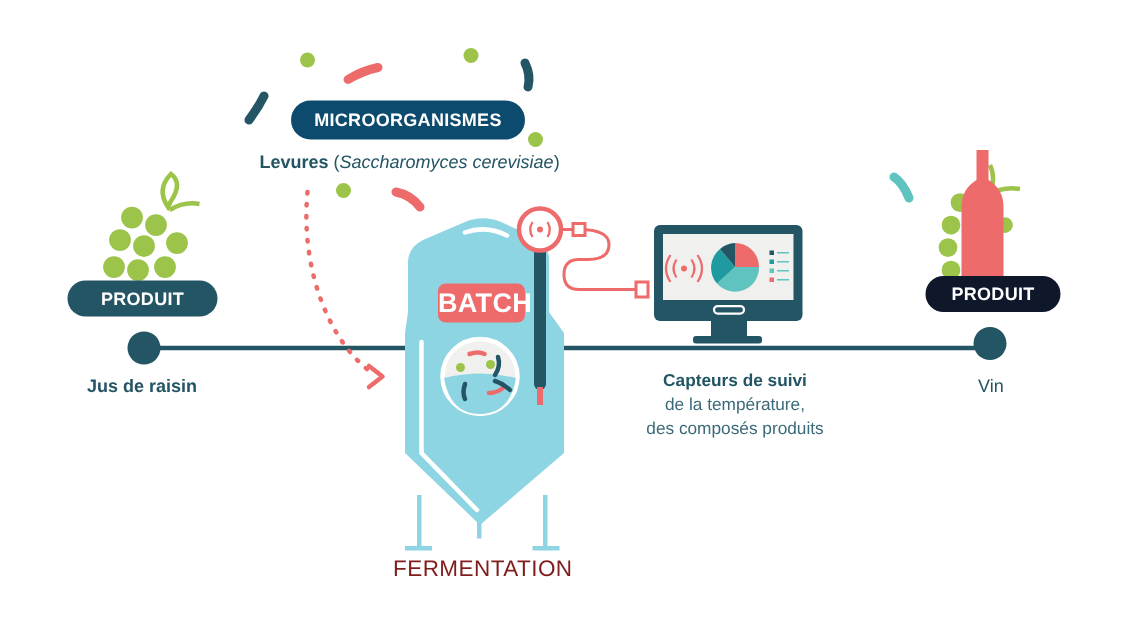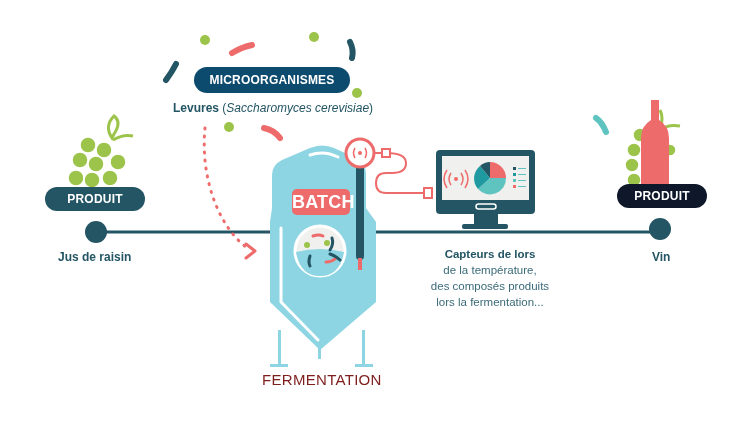--- a/index.html
+++ b/index.html
@@ -118,20 +118,19 @@
 
 <div class="pill" style="left:194px;top:67px;width:156px;height:26px;line-height:26px;background:#0c4a6e;border-radius:13px;">MICROORGANISMES</div>
 <div class="abs teal-text" style="left:173px;top:101px;font-size:12px;white-space:nowrap;">
   <b>Levures </b><span>(</span><i>Saccharomyces cerevisiae</i><span>)</span>
 </div>
 
 <div class="pill" style="left:292px;top:189px;width:58px;height:26px;line-height:26px;background:#ee6b6b;border-radius:5px;font-size:18px;">BATCH</div>
 <div class="abs" style="left:262px;top:371px;font-size:15px;color:#7f1d1d;letter-spacing:0.3px;">FERMENTATION</div>
 
 <div class="abs" style="left:412px;top:246px;width:156px;text-align:center;font-size:11.5px;line-height:16px;color:#3a6a78;">
-  <div style="font-weight:bold;color:#235564;">Capteurs de lors</div>
+  <div style="font-weight:bold;color:#235564;">Capteurs de suivi</div>
   <div>de la température,</div>
   <div>des composés produits</div>
-  <div>lors la fermentation...</div>
 </div>
 
 <div class="pill" style="left:617px;top:184px;width:90px;height:24px;line-height:24px;background:#0f172a;">PRODUIT</div>
-<div class="abs teal-text" style="left:652px;top:250px;font-size:12px;font-weight:bold;">Vin</div>
+<div class="abs teal-text" style="left:652px;top:250px;font-size:12px;font-weight:normal;">Vin</div>
 
 </body></html>

